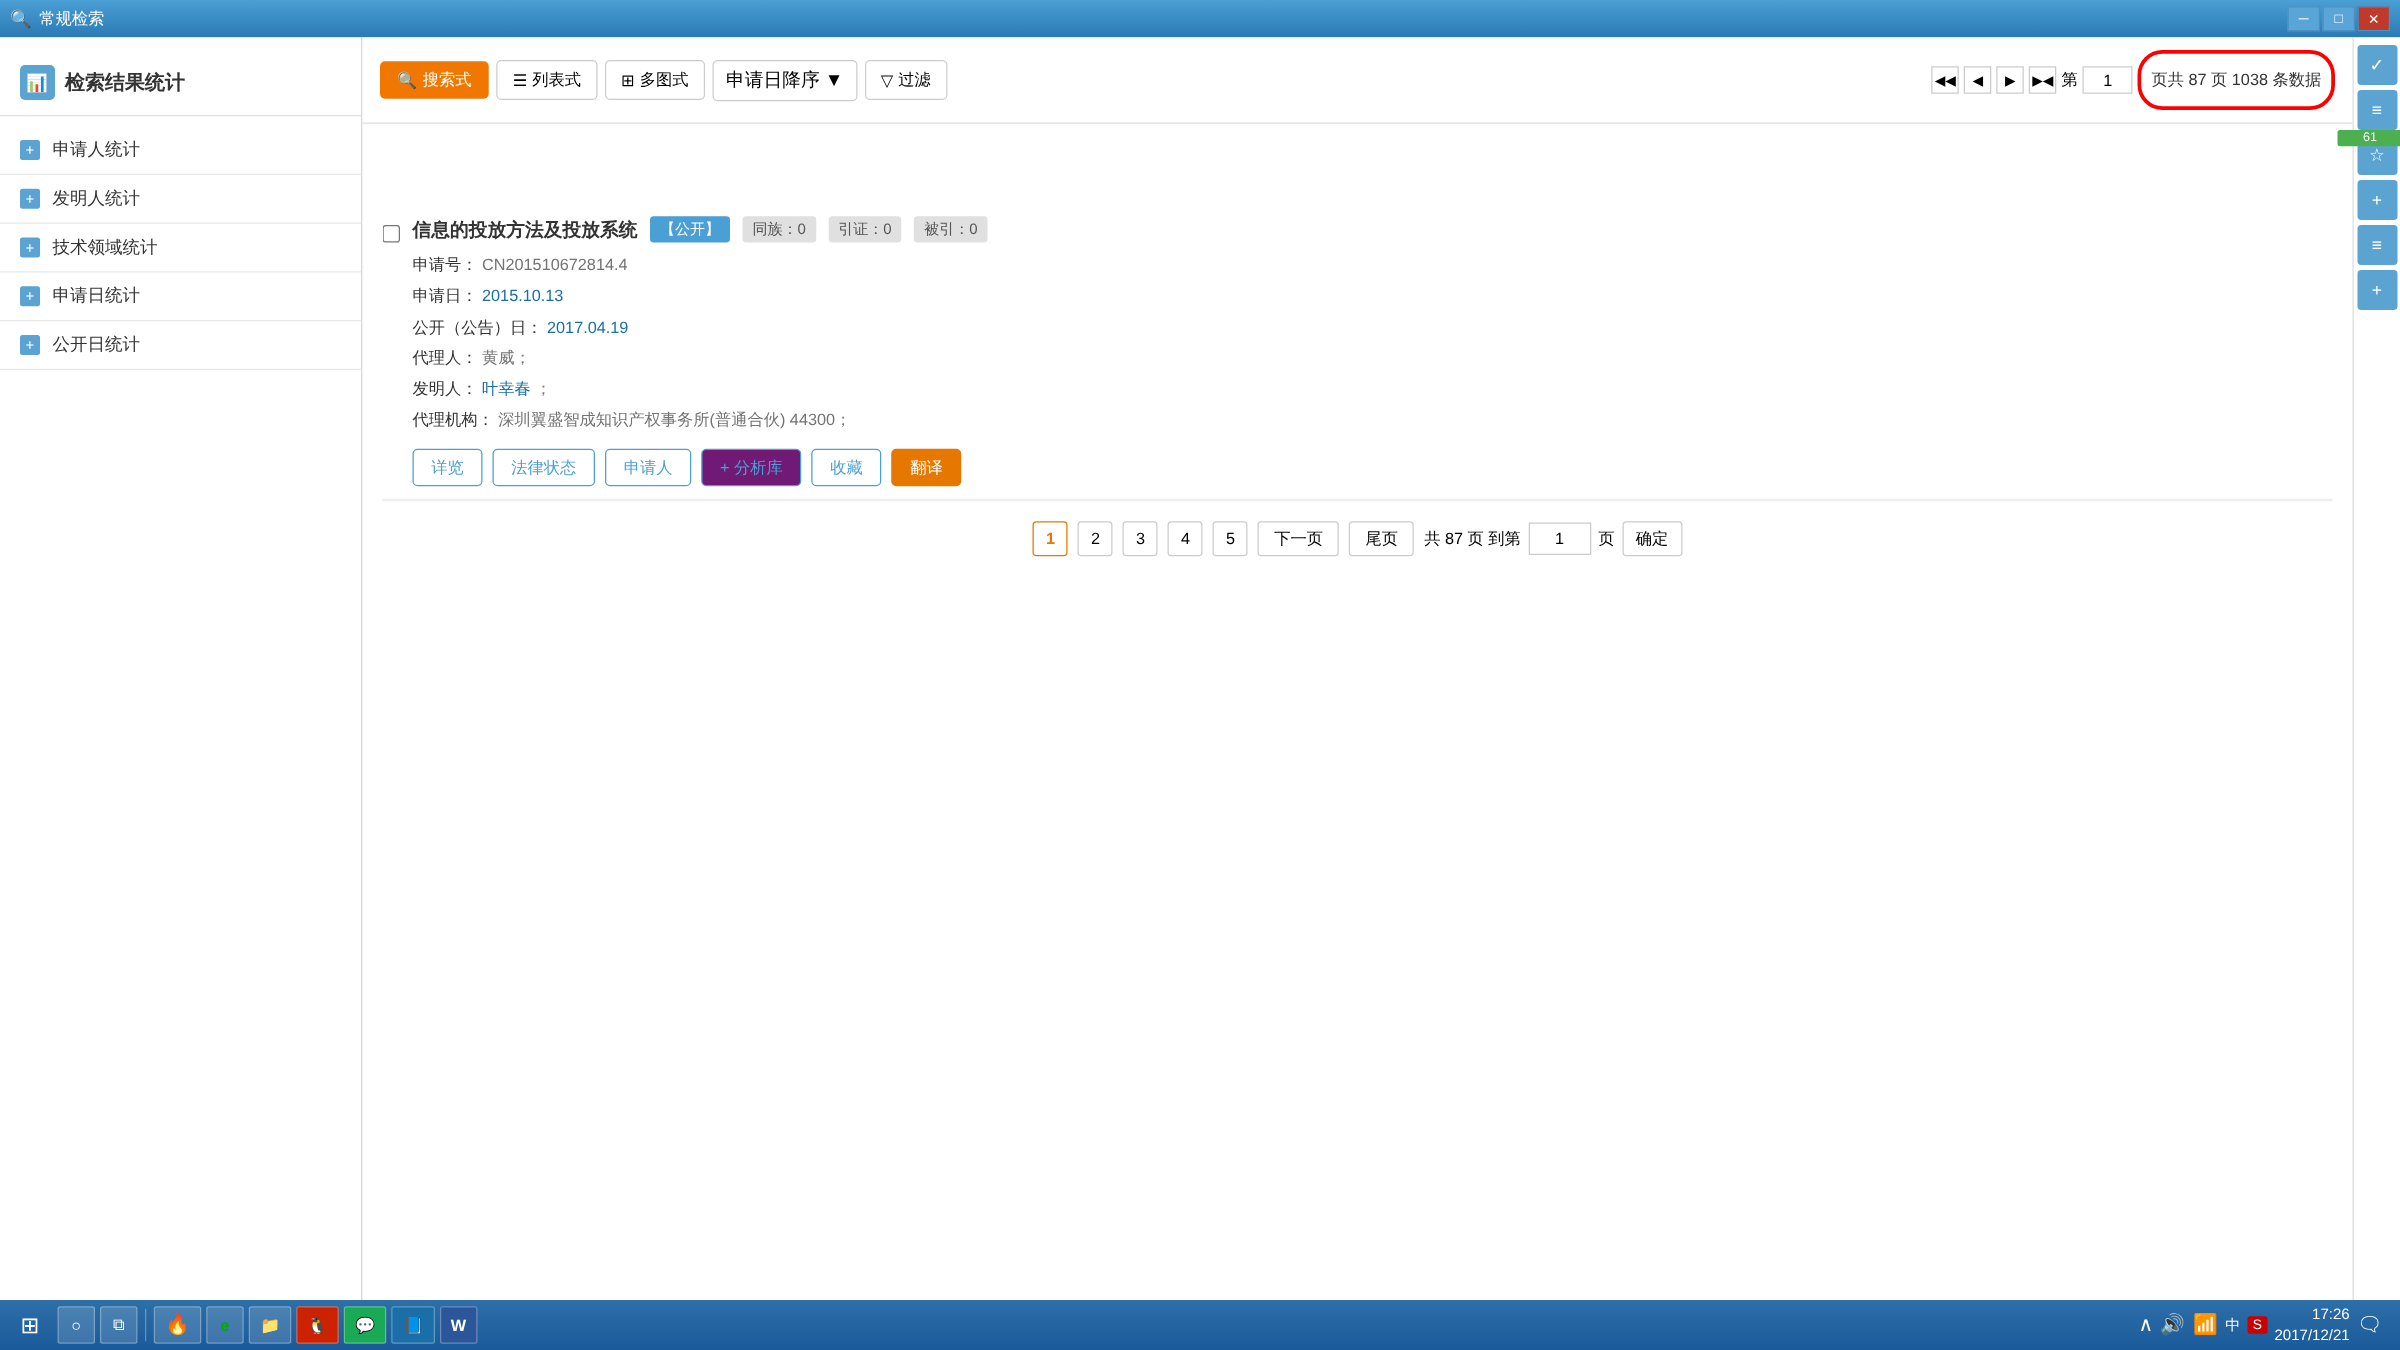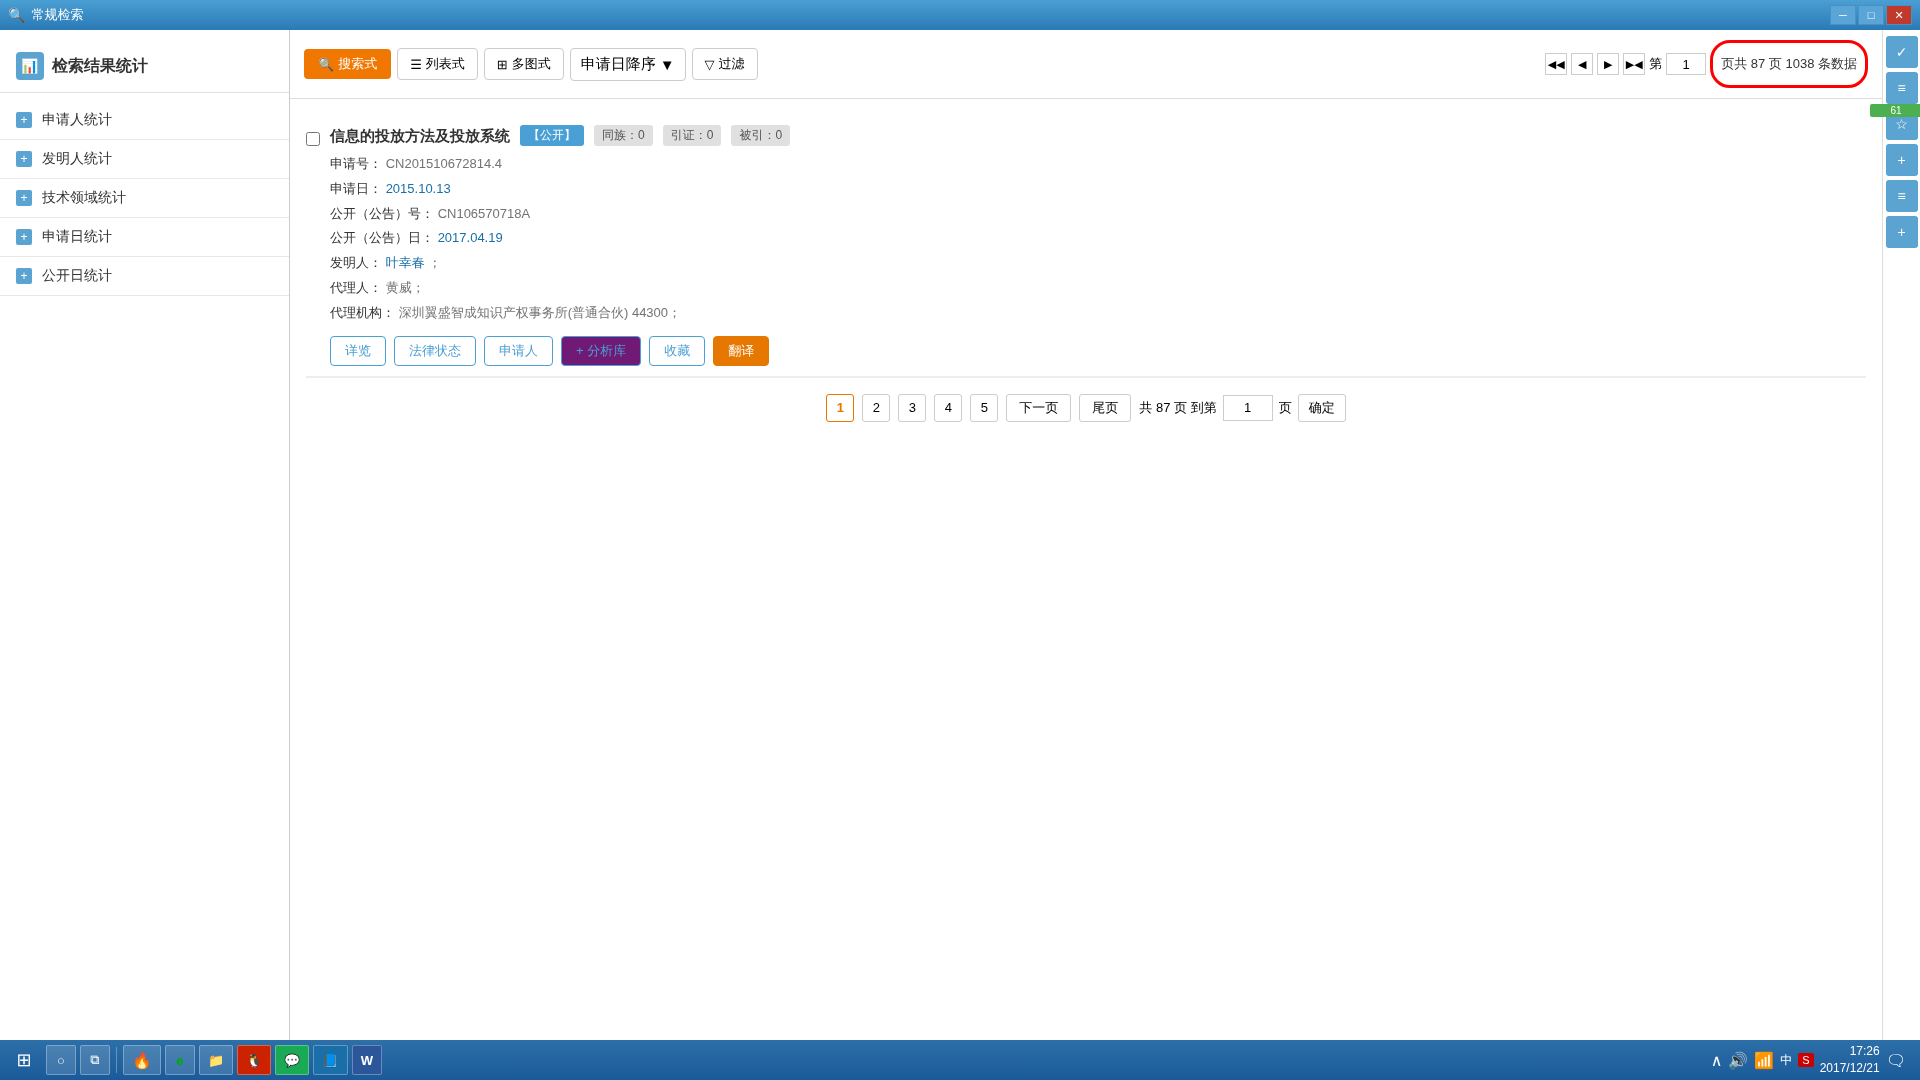--- a/index.html
+++ b/index.html
@@ -199,20 +199,21 @@
       font-size: 12px;
       flex-shrink: 0;
     }
     .badge-count {
       background: #e0e0e0;
       color: #555;
       padding: 2px 8px;
       border-radius: 3px;
       font-size: 12px;
       flex-shrink: 0;
+      margin-top: 48px;
     }
 
     .patent-field {
       margin-left: 24px;
       margin-bottom: 4px;
       color: #333;
       font-size: 13px;
       line-height: 1.6;
     }
     .field-label { color: #333; }
@@ -467,35 +468,31 @@
         </div>
         <div class="patent-field">
           <span class="field-label">申请号：</span>
           <span class="field-value-plain">CN201510672814.4</span>
         </div>
         <div class="patent-field">
           <span class="field-label">申请日：</span>
           <span class="field-value-blue">2015.10.13</span>
         </div>
         <div class="patent-field">
-          <span class="field-label">公开（公告）号：</span>
-          <span class="field-value-plain">CN106570718A</span>
-        </div>
-        <div class="patent-field">
           <span class="field-label">公开（公告）日：</span>
           <span class="field-value-blue">2017.04.19</span>
+        </div>
+        <div class="patent-field">
+          <span class="field-label">代理人：</span>
+          <span class="field-value-plain">黄威；</span>
         </div>
         <div class="patent-field">
           <span class="field-label">发明人：</span>
           <span class="field-value-link">叶幸春</span>
           <span class="field-value-plain">；</span>
-        </div>
-        <div class="patent-field">
-          <span class="field-label">代理人：</span>
-          <span class="field-value-plain">黄威；</span>
         </div>
         <div class="patent-field">
           <span class="field-label">代理机构：</span>
           <span class="field-value-plain">深圳翼盛智成知识产权事务所(普通合伙) 44300；</span>
         </div>
         <div class="action-buttons">
           <button class="action-btn btn-detail">详览</button>
           <button class="action-btn btn-legal">法律状态</button>
           <button class="action-btn btn-applicant">申请人</button>
           <button class="action-btn btn-analysis">+ 分析库</button>

